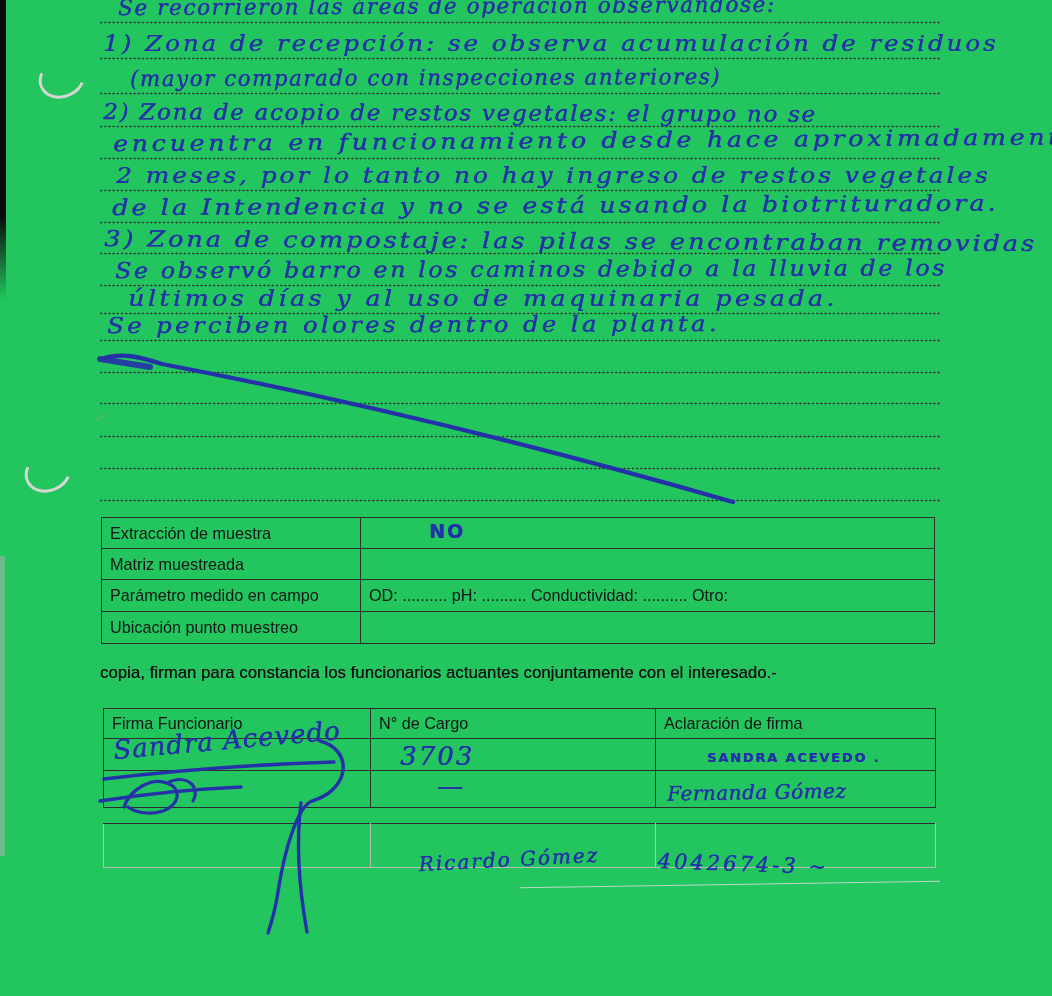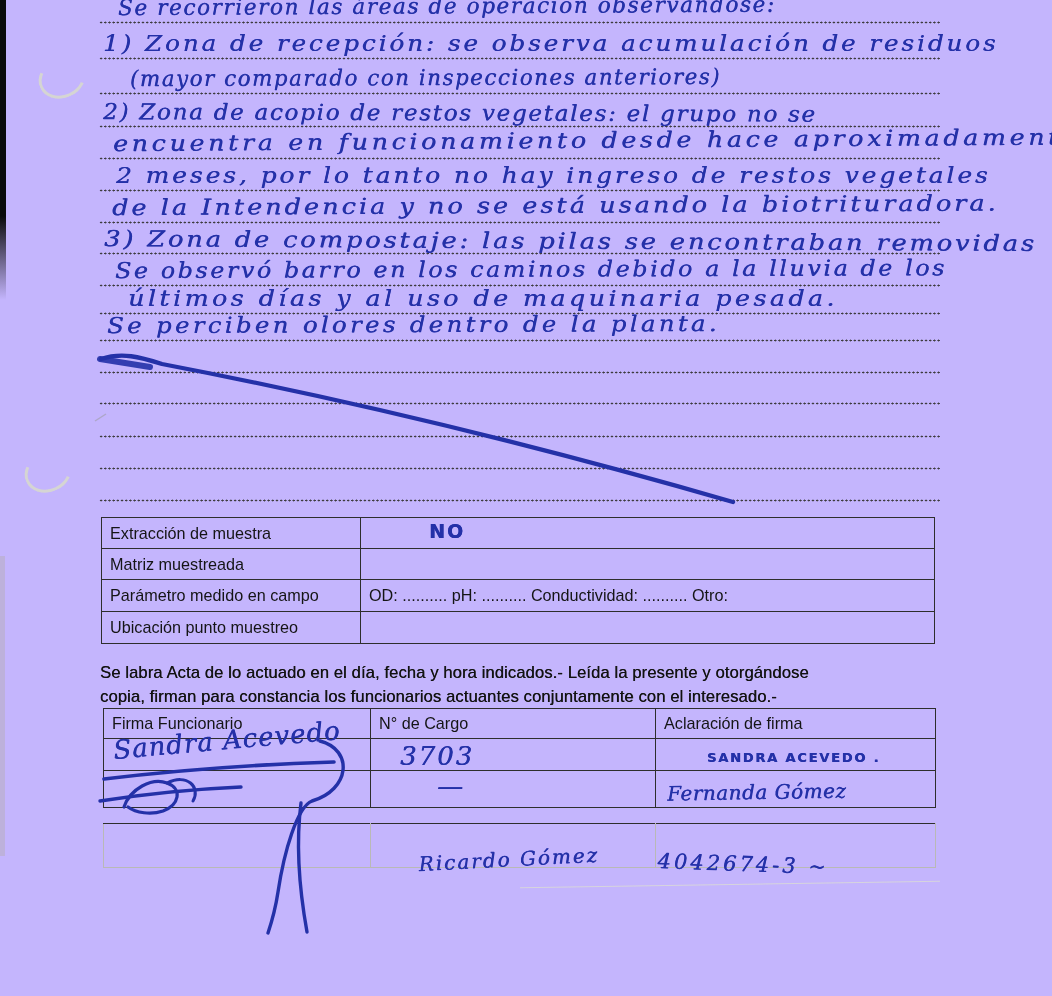--- a/index.html
+++ b/index.html
@@ -1,18 +1,18 @@
 <!DOCTYPE html>
 <html><head>
 <meta charset="utf-8">
 <style>
   html,body{margin:0;padding:0;background:#e8e8e8;}
   .page{
     position:relative;width:1052px;height:996px;overflow:hidden;
-    background:#c4b5fd;font-family:"Liberation Sans",sans-serif;
+    background:#22c55e;font-family:"Liberation Sans",sans-serif;
   }
   
   .edge-top{position:absolute;left:0;top:0;width:6px;height:300px;z-index:5;
     background:linear-gradient(to bottom,#0a0a0a 0,#0a0a0a 72%,rgba(10,10,10,0));}
   .edge-bottom{position:absolute;left:0;top:556px;width:5px;height:300px;z-index:5;
     background:#b6aeba;opacity:.5;}
   .hole{position:absolute;width:42px;height:34px;border-radius:50%;z-index:4;
     border:3px solid #d5d5d3;border-top-color:transparent;border-right-color:transparent;
     transform:rotate(-24deg);}
   .hole.hp1{left:38px;top:58px;}
@@ -99,21 +99,20 @@
       <td>OD: .......... pH: .......... Conductividad: .......... Otro:</td>
     </tr>
     <tr style="height:32px">
       <td>Ubicación punto muestreo</td>
       <td></td>
     </tr>
   </tbody>
     </table>
 
   <div class="para">
-    <div>Se labra Acta de lo actuado en el día, fecha y hora indicados.- Leída la presente y otorgándose</div>
     <div>copia, firman para constancia los funcionarios actuantes conjuntamente  con  el interesado.-</div>
   </div>
 
   <table class="tbl t2" style="left:103px;top:708px;width:832px;">
     <colgroup>
         <col style="width:267px">
         <col style="width:285px">
         <col style="width:280px">
       </colgroup>
     <tbody>

